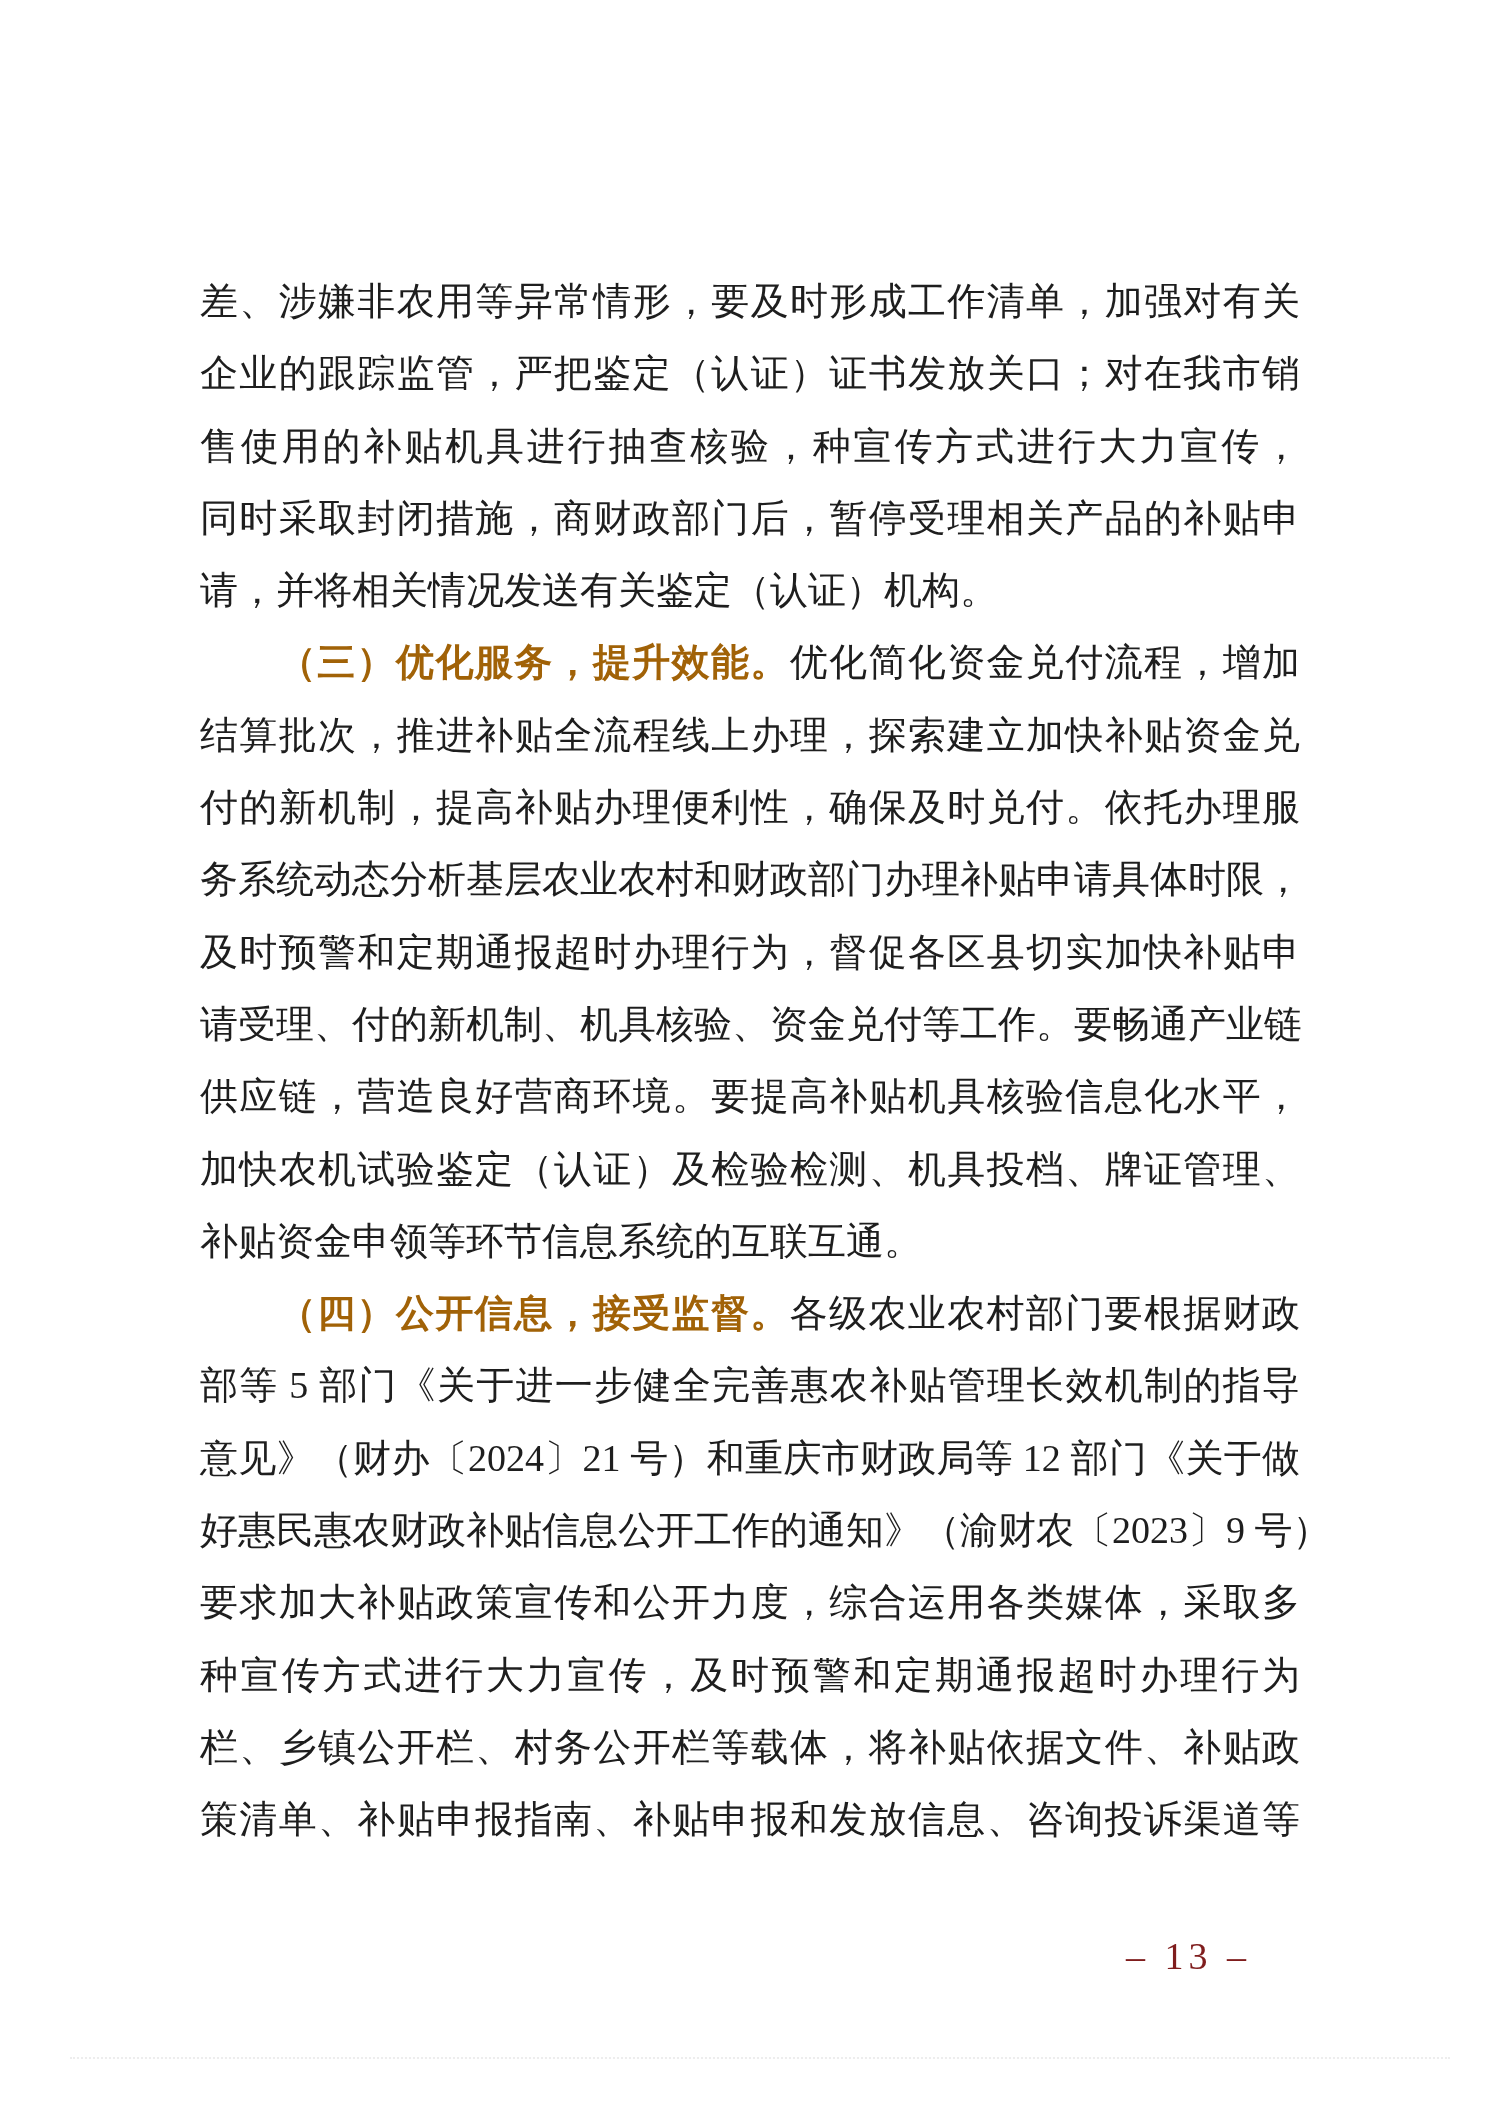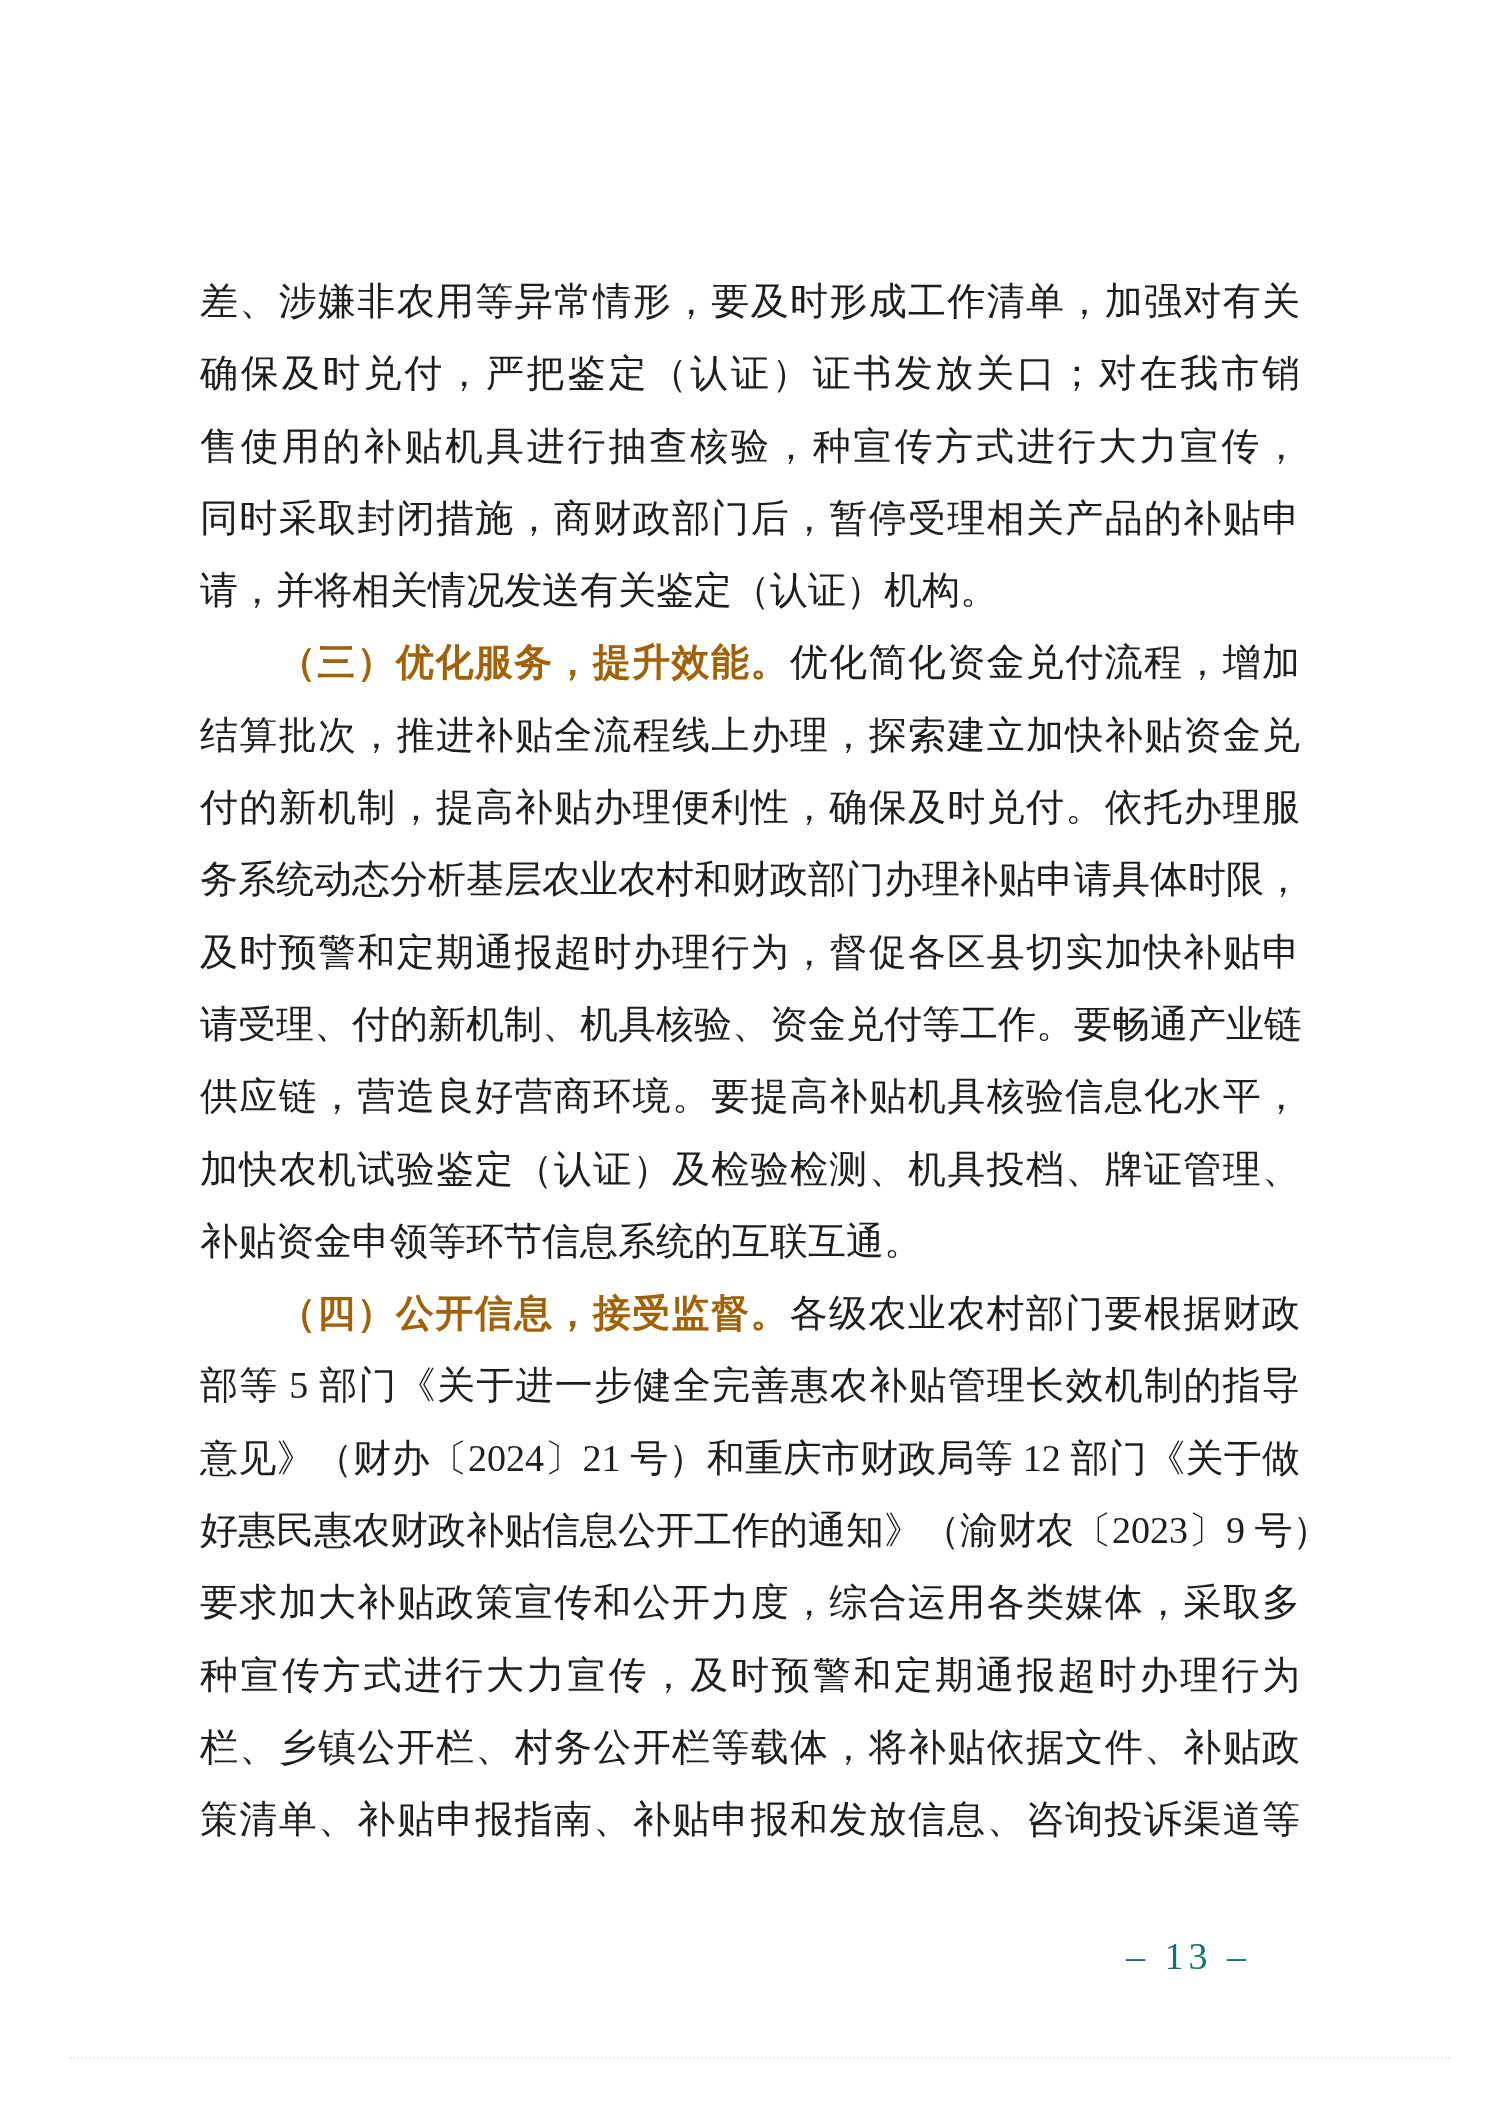--- a/index.html
+++ b/index.html
@@ -39,40 +39,40 @@
     font-weight: 700;
     color: #a16207;
   }
   .page-number {
     position: absolute;
     left: 1126px;
     top: 1936px;
     font-size: 38px;
     line-height: 40px;
     letter-spacing: 5px;
-    color: #0f766e;
+    color: #7f1d1d;
     white-space: nowrap;
   }
   .scan-noise {
     position: absolute;
     left: 70px;
     top: 2057px;
     width: 1380px;
     height: 0;
     border-top: 2px dotted rgba(140, 140, 140, 0.16);
   }
 </style>
 </head>
 <body>
 
 <div class="page">
 
   <div class="doc-body">
     <div class="line"><span>差、涉嫌非农用等异常情形，要及时形成工作清单，加强对有关</span></div>
-    <div class="line"><span>确保及时兑付，严把鉴定（认证）证书发放关口；对在我市销</span></div>
+    <div class="line"><span>企业的跟踪监管，严把鉴定（认证）证书发放关口；对在我市销</span></div>
     <div class="line"><span>售使用的补贴机具进行抽查核验，种宣传方式进行大力宣传，</span></div>
     <div class="line"><span>同时采取封闭措施，商财政部门后，暂停受理相关产品的补贴申</span></div>
     <div class="line short"><span>请，并将相关情况发送有关鉴定（认证）机构。</span></div>
     <div class="line indent"><span class="bold">（三）优化服务，提升效能。</span><span>优化简化资金兑付流程，增加</span></div>
     <div class="line"><span>结算批次，推进补贴全流程线上办理，探索建立加快补贴资金兑</span></div>
     <div class="line"><span>付的新机制，提高补贴办理便利性，确保及时兑付。依托办理服</span></div>
     <div class="line"><span>务系统动态分析基层农业农村和财政部门办理补贴申请具体时限，</span></div>
     <div class="line"><span>及时预警和定期通报超时办理行为，督促各区县切实加快补贴申</span></div>
     <div class="line"><span>请受理、付的新机制、机具核验、资金兑付等工作。要畅通产业链</span></div>
     <div class="line"><span>供应链，营造良好营商环境。要提高补贴机具核验信息化水平，</span></div>

